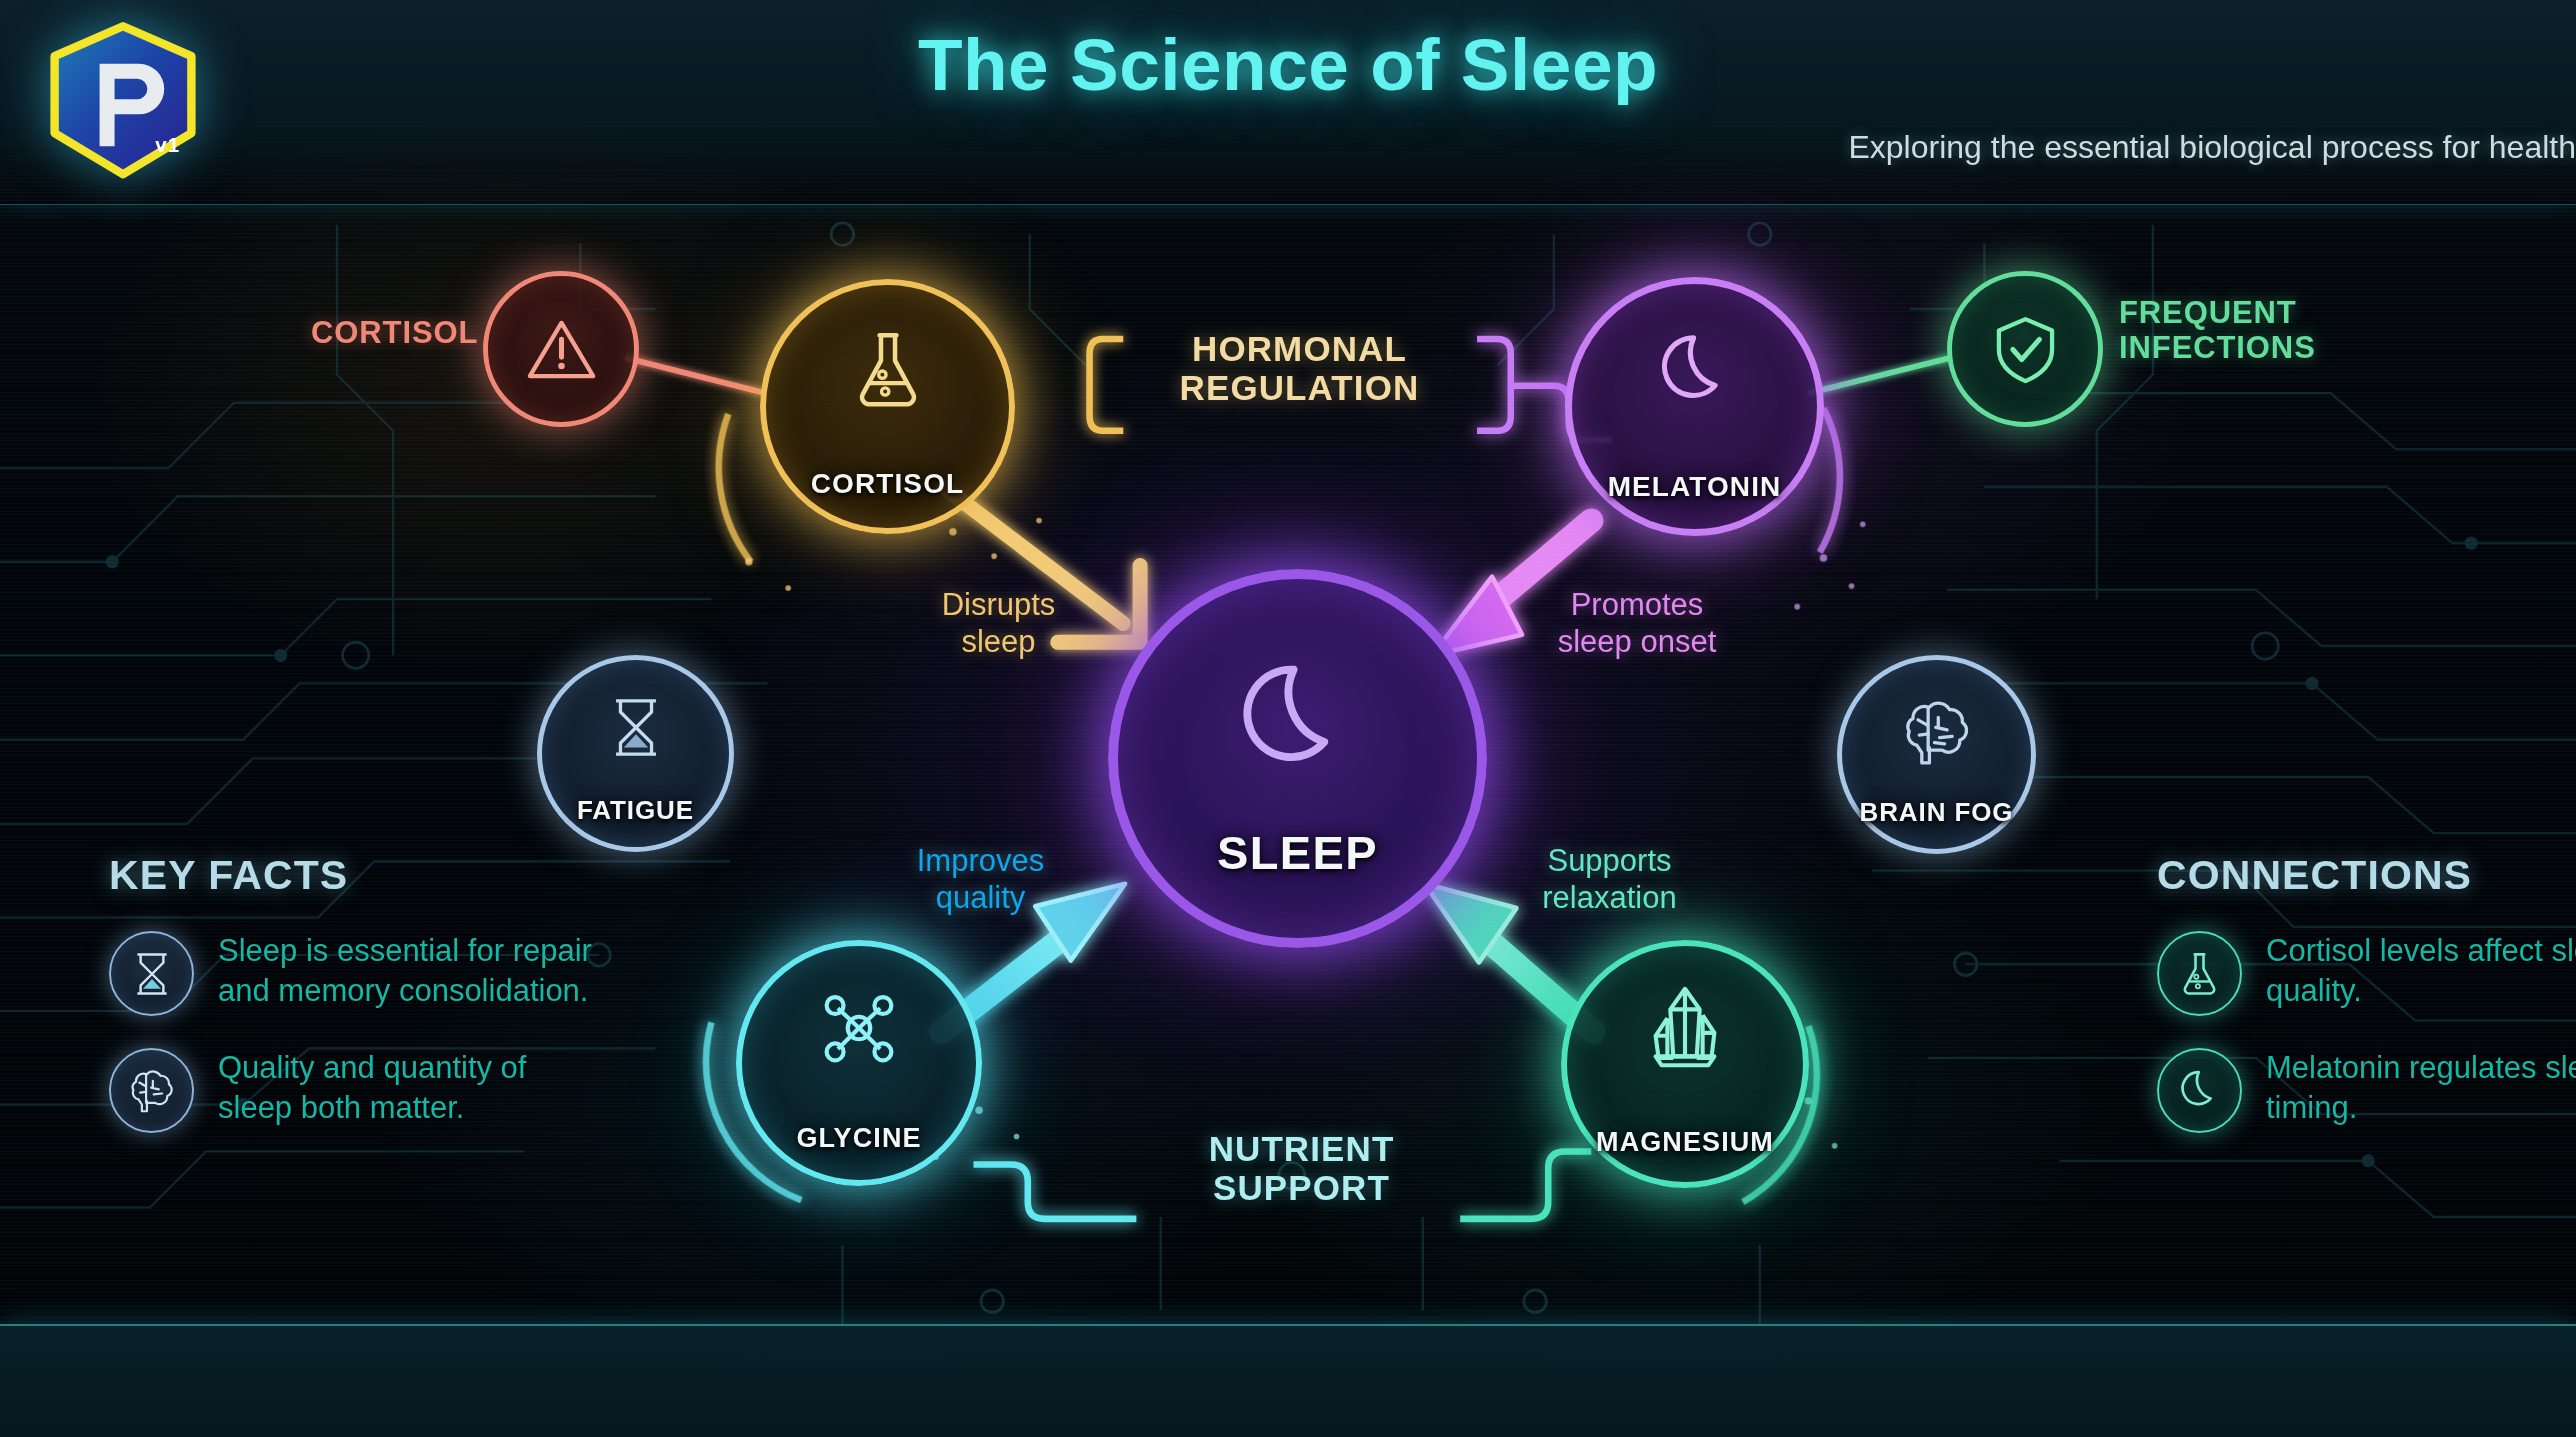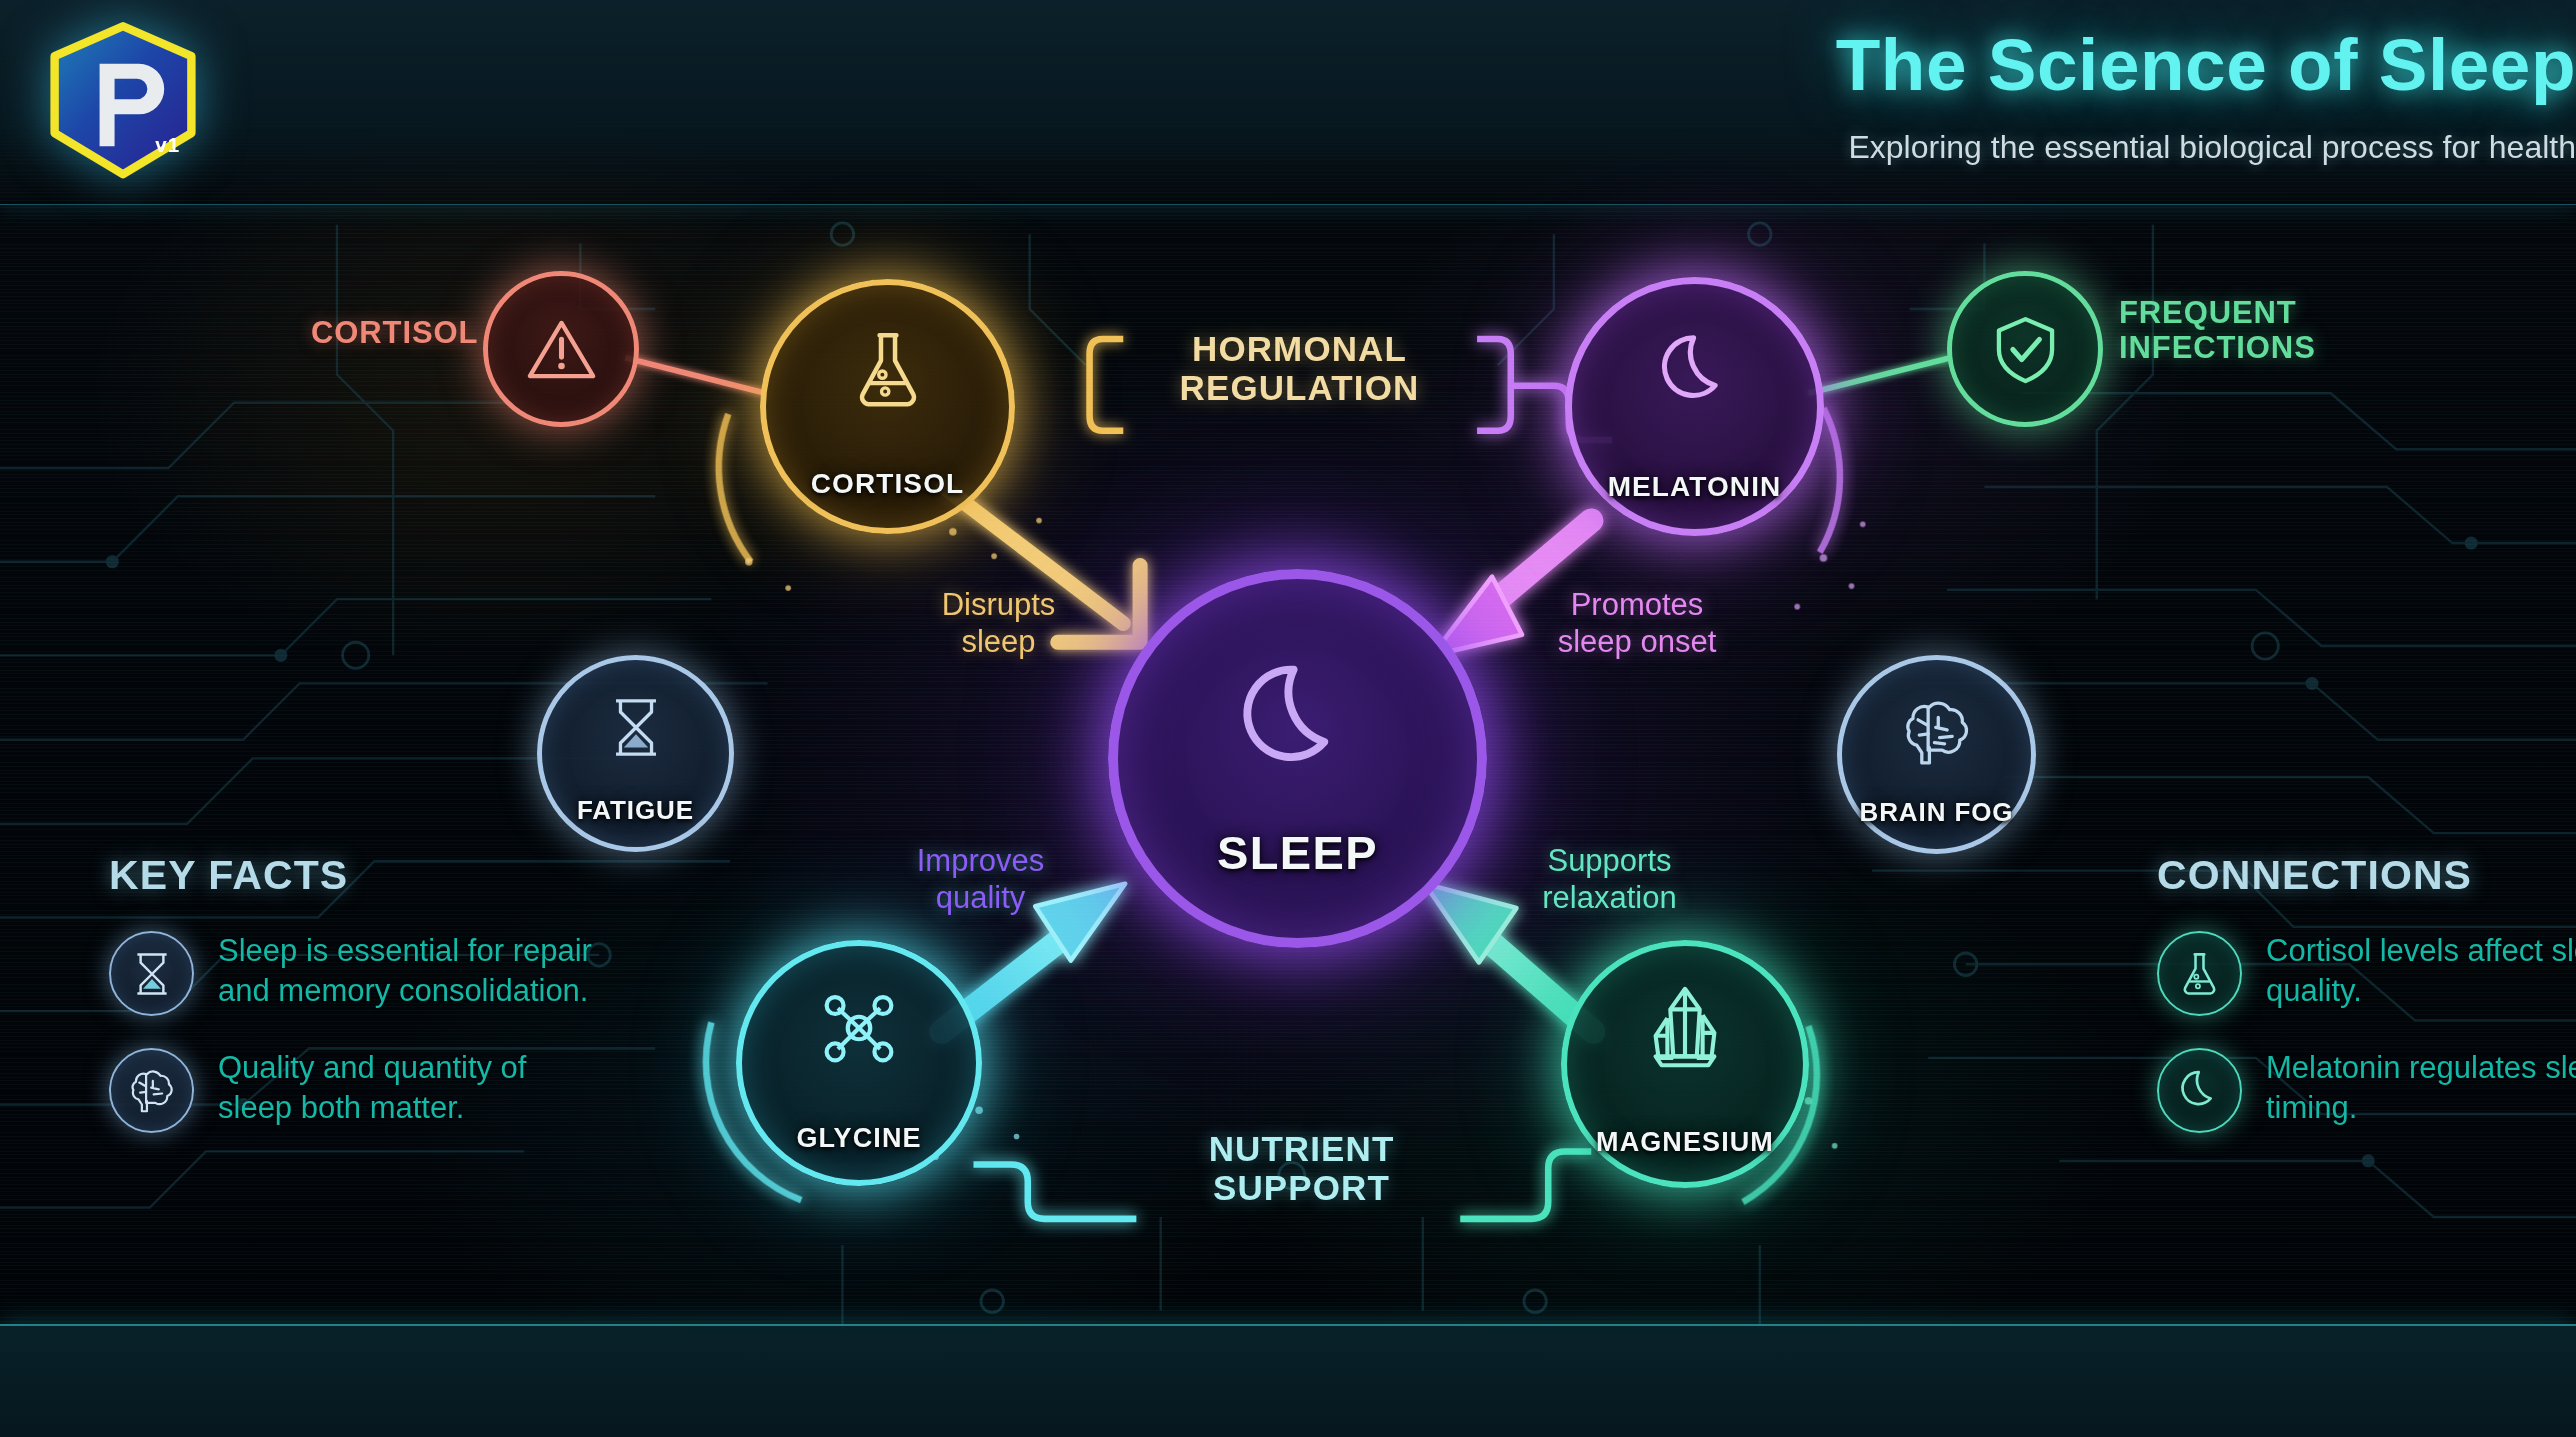--- a/index.html
+++ b/index.html
@@ -37,21 +37,21 @@
     box-shadow:0 1.9px 20.6px rgba(40,200,220,.16);
   }
   .logo{
     position:absolute;left:34px;top:15px;width:178px;height:178px;
     filter:drop-shadow(0 0 24px rgba(60,190,230,.55));
   }
   .logo .vtag{
     position:absolute;right:32px;bottom:36px;color:#fff;font-size:20.6px;font-weight:700;letter-spacing:0.9px;
   }
   .title{
-    position:absolute;left:0;top:22.5px;width:2576px;text-align:right;
+    position:absolute;left:0;top:22.5px;width:2576px;text-align:center;
     font-size:73px;font-weight:700;letter-spacing:0.5px;color:#62f2ef;
     text-shadow:0 0 24px rgba(60,230,230,.85),0 0 58px rgba(40,200,210,.55);
   }
   .subtitle{
     position:absolute;left:0;top:129px;width:2576px;text-align:right;
     font-size:32px;font-weight:400;color:#cfdde3;
     text-shadow:0 0 13px rgba(140,200,220,.45);
   }
 
   
@@ -162,21 +162,21 @@
   #lbl-hormonal{left:1159px;top:329px;width:281px;text-align:center;font-size:35px;color:#f2dca4;
     letter-spacing:1.1px;text-shadow:0 0 17px rgba(235,200,110,.45);}
   #lbl-nutrient{left:1161px;top:1129px;width:281px;text-align:center;font-size:35px;color:#aeeef0;
     letter-spacing:1.1px;text-shadow:0 0 17px rgba(110,230,235,.45);}
 
   .edge-lbl{position:absolute;font-weight:400;white-space:pre-line;line-height:1.2;text-align:center;}
   #lbl-disrupts{left:900px;top:586px;width:197px;font-size:31px;color:#f0c670;
     text-shadow:0 0 15px rgba(235,190,90,.5);}
   #lbl-promotes{left:1520px;top:586px;width:234px;font-size:31px;color:#e288f0;
     text-shadow:0 0 15px rgba(225,130,240,.5);}
-  #lbl-improves{left:880px;top:842px;width:201px;font-size:31px;color:#8b5cf6;
+  #lbl-improves{left:880px;top:842px;width:201px;font-size:31px;color:#0ea5e9;
     text-shadow:0 0 15px rgba(110,230,240,.5);}
   #lbl-supports{left:1509px;top:842px;width:201px;font-size:31px;color:#63e6c2;
     text-shadow:0 0 15px rgba(90,230,190,.5);}
 
   
   .panel{position:absolute;}
   .panel h3{
     margin:0;font-size:41px;font-weight:700;letter-spacing:1.1px;color:#b6dbe8;
     text-shadow:0 0 19px rgba(130,210,235,.5);
   }

